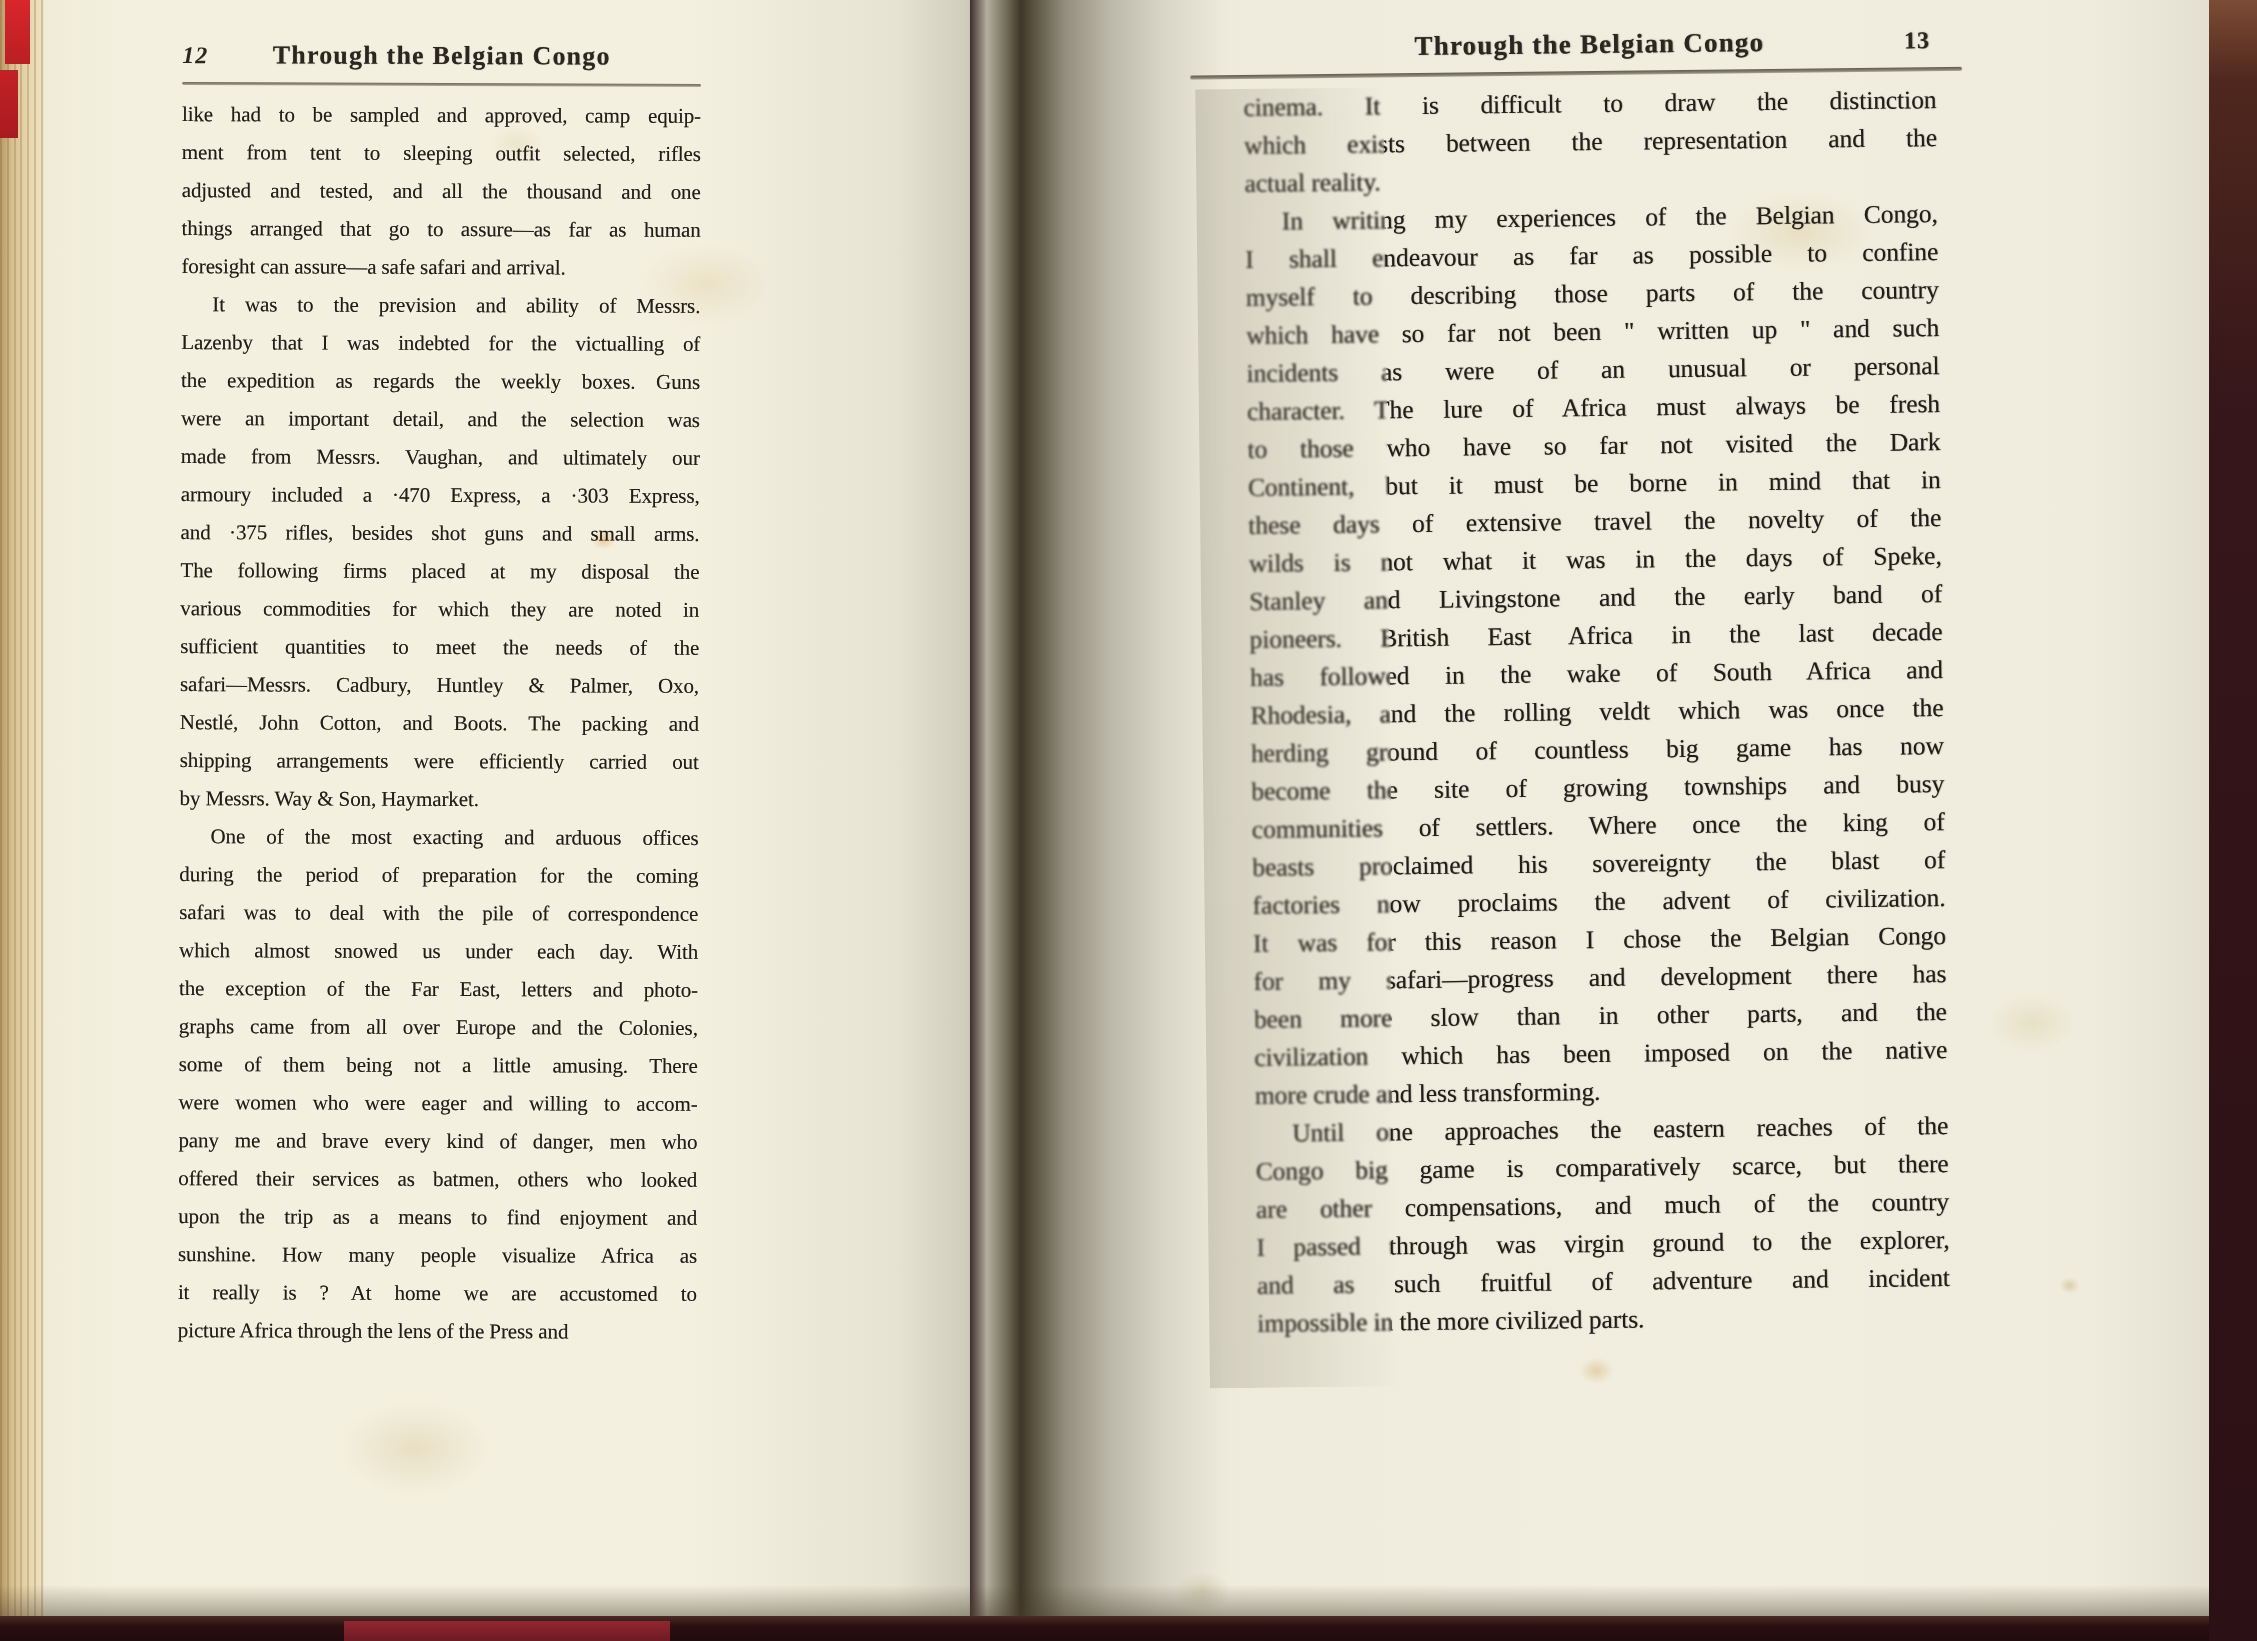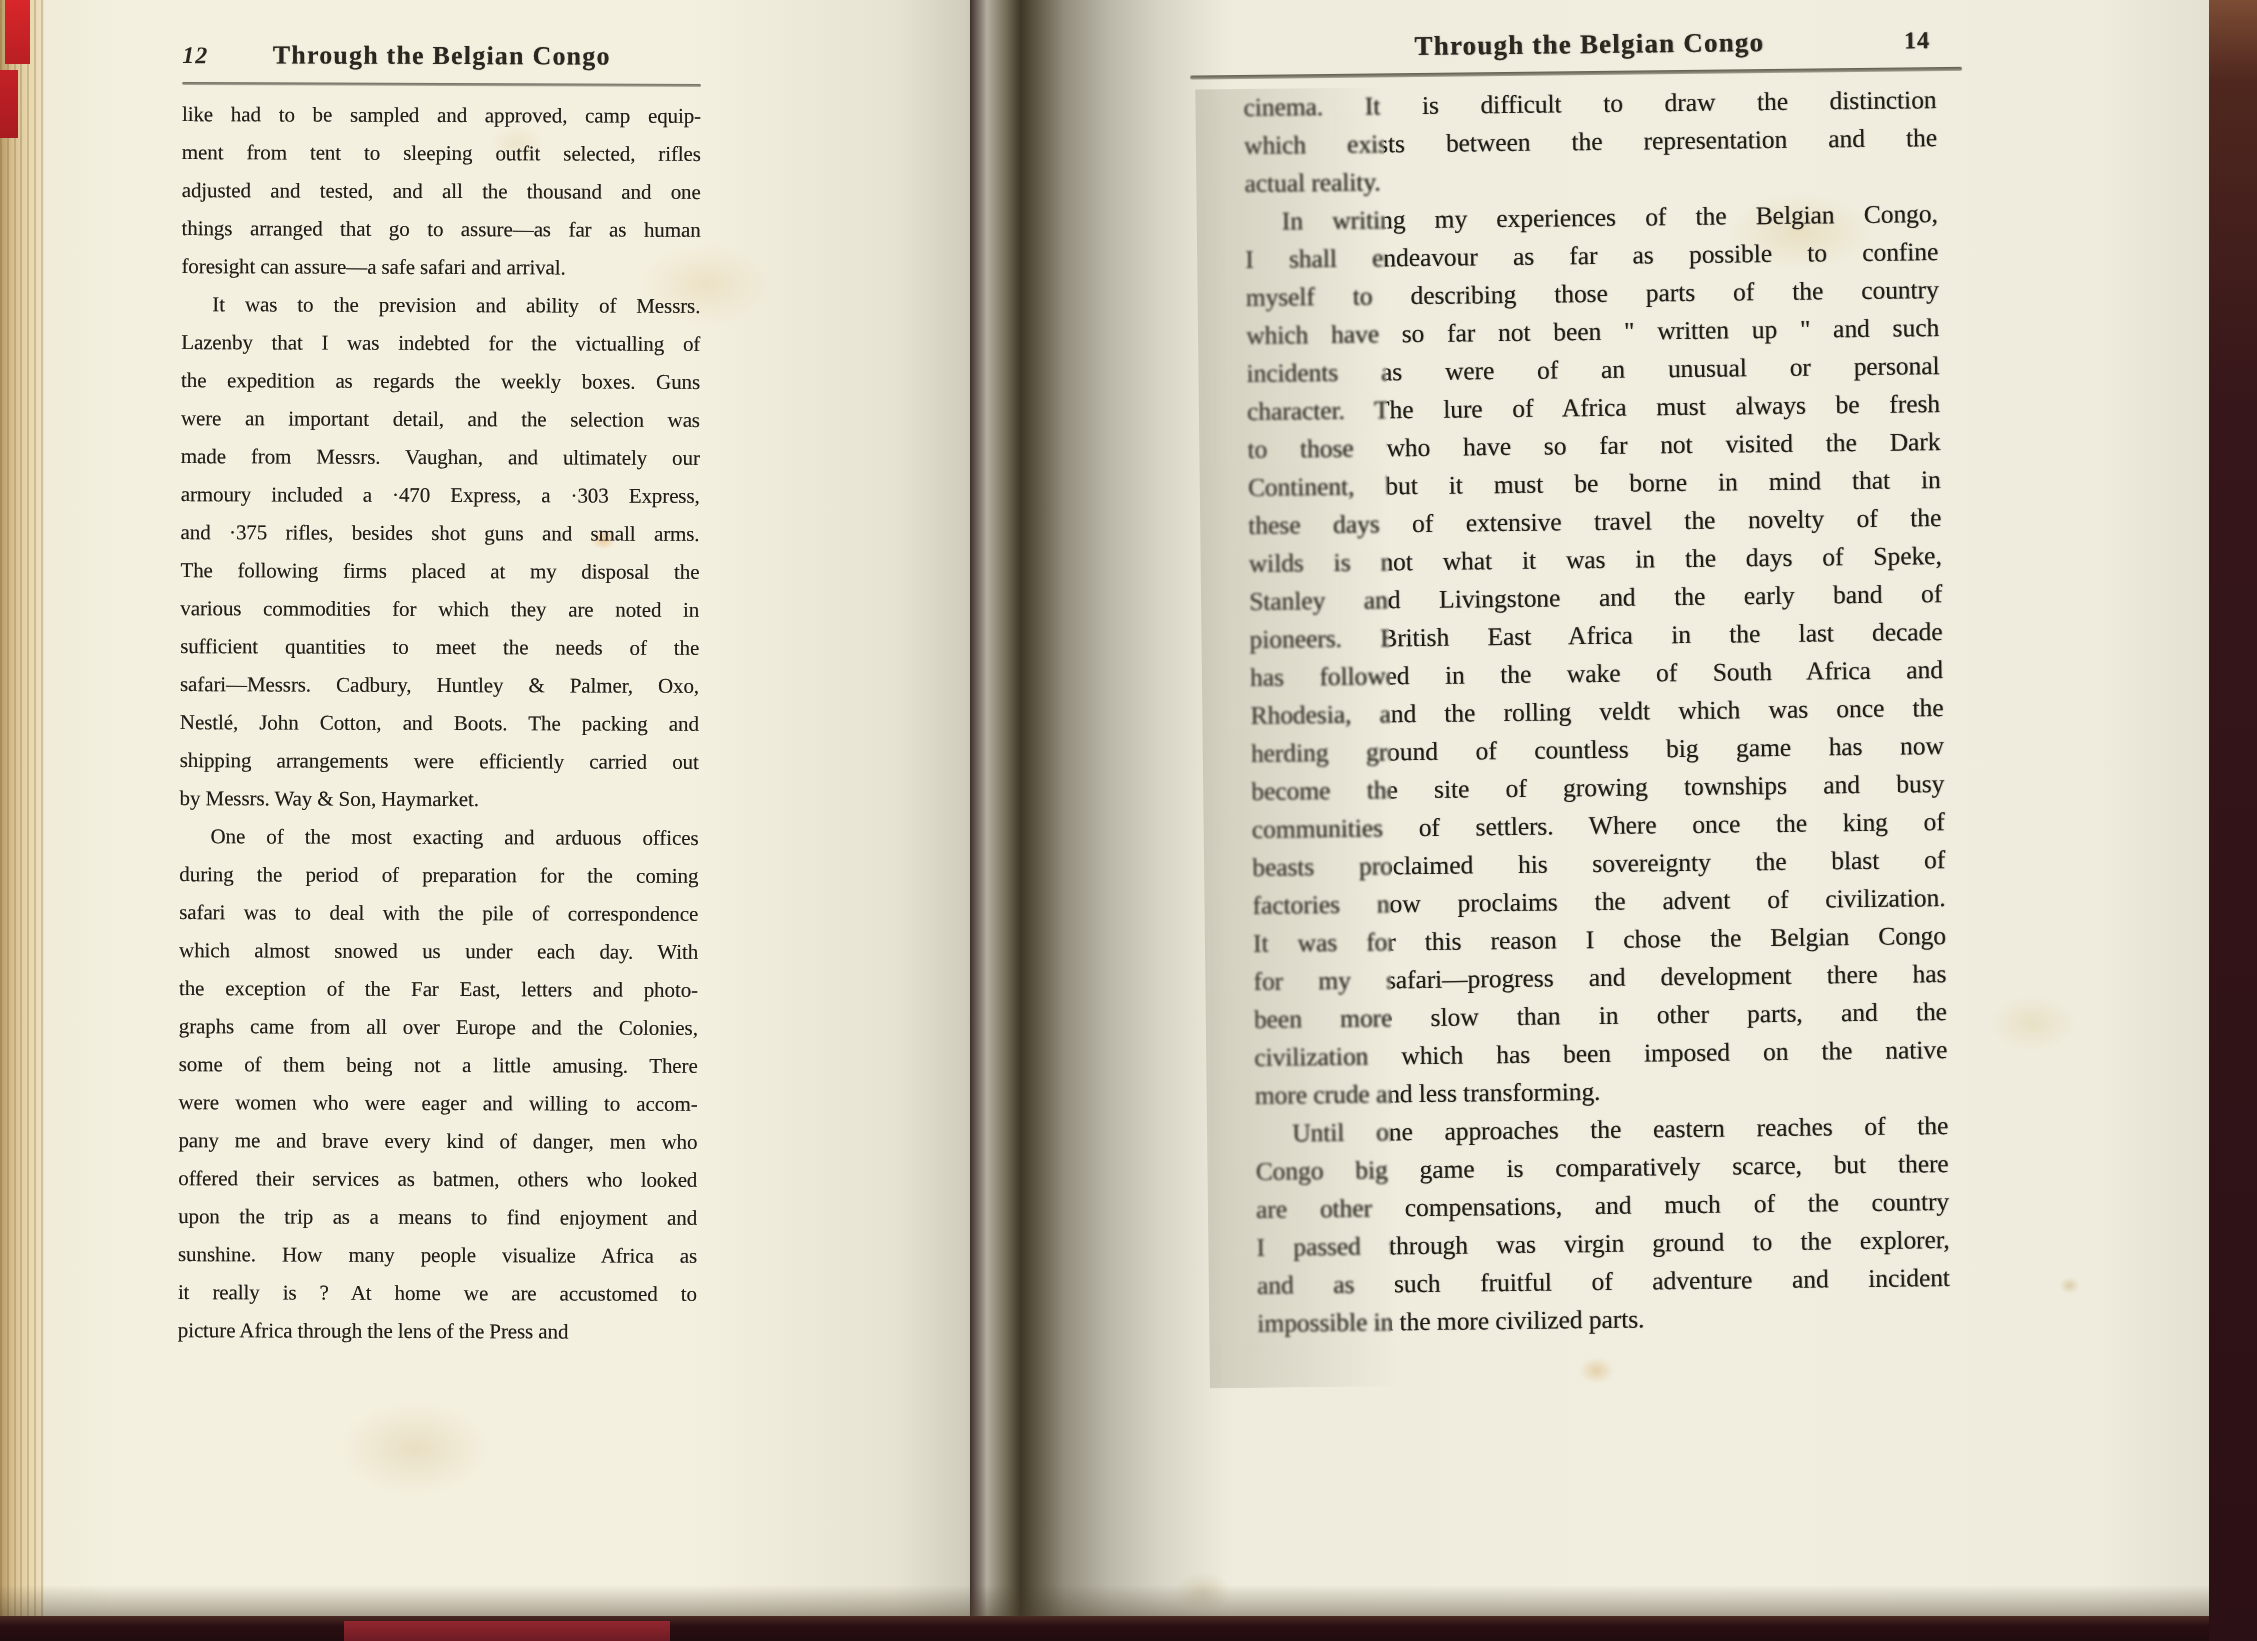--- a/index.html
+++ b/index.html
@@ -155,21 +155,21 @@
       <div class="line">upon the trip as a means to find enjoyment and</div>
       <div class="line">sunshine. How many people visualize Africa as</div>
       <div class="line">it really is ? At home we are accustomed to</div>
       <div class="line last">picture Africa through the lens of the Press and</div>
     </div>
 </div>
 
 <div class="content content-right">
   <div class="header">
     <span class="title">Through the Belgian Congo</span>
-    <span class="pageno pageno-right">14</span>
+    <span class="pageno pageno-right">13</span>
   </div>
   <div class="rule"></div>
   <div class="page-text">
       <div class="line">cinema. It is difficult to draw the distinction</div>
       <div class="line">which exists between the representation and the</div>
       <div class="line last">actual reality.</div>
       <div class="line indent">In writing my experiences of the Belgian Congo,</div>
       <div class="line">I shall endeavour as far as possible to confine</div>
       <div class="line">myself to describing those parts of the country</div>
       <div class="line">which have so far not been " written up " and such</div>

